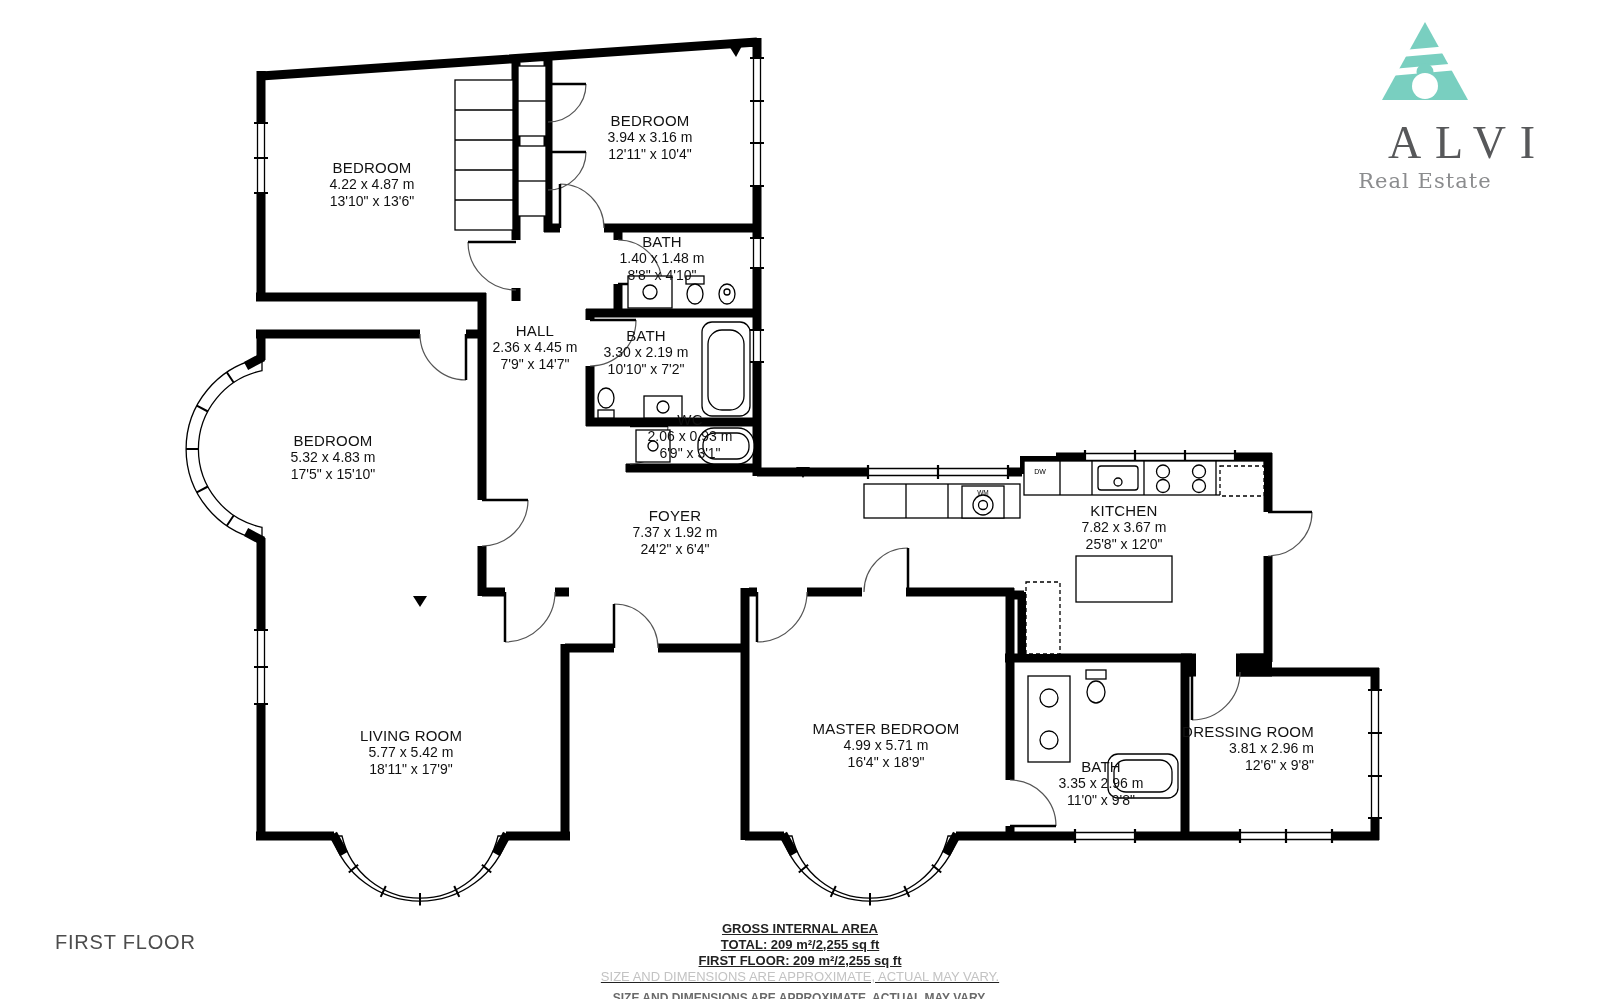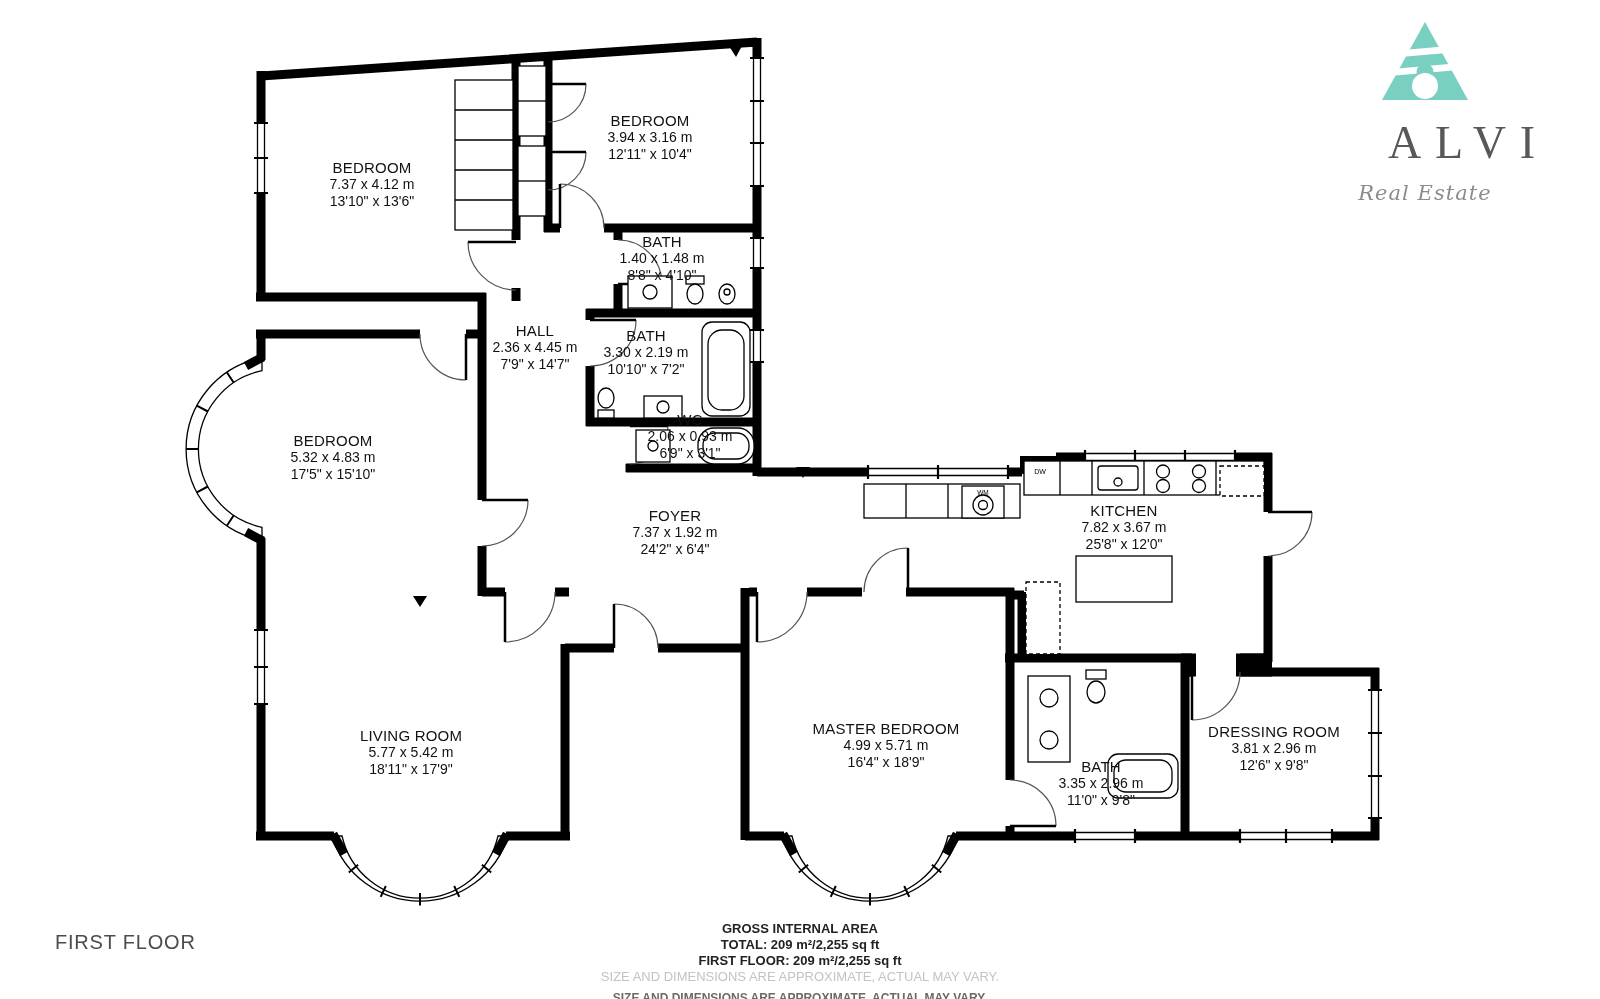--- a/index.html
+++ b/index.html
@@ -8,23 +8,23 @@
   .plan{position:absolute;left:0;top:0;width:1600px;height:999px;}
   svg.plan-svg{position:absolute;left:0;top:0;}
   #room-labels{position:absolute;left:0;top:0;width:1600px;height:999px;pointer-events:none;}
   .room-label{position:absolute;transform:translate(-50%,-50%);text-align:center;white-space:nowrap;color:#111;line-height:17px;}
   .room-label .rname{font-size:15px;letter-spacing:.2px;}
   .room-label .rdim{font-size:14px;}
   .logo{position:absolute;top:20px;left:1315px;width:220px;text-align:center;}
   .logo svg{display:block;margin:0 auto;}
   .logo-tri{fill:var(--logo-color,#79cfc0);}
   .brand-name{font-family:"Liberation Serif",serif;font-size:46px;color:#57585a;letter-spacing:.30em;margin-right:-.30em;margin-top:4px;text-align:right;}
-  .brand-tagline{font-family:"DejaVu Serif",serif;font-style:italic;font-size:21px;color:#8b8c8e;margin-top:12px;letter-spacing:.05em;text-align:center;}
+  .brand-tagline{font-family:"DejaVu Serif",serif;font-size:21px;color:#8b8c8e;margin-top:0;letter-spacing:.05em;text-align:center;}
   .floor-label{position:absolute;left:55px;top:931px;font-size:20px;color:#4c4c4c;letter-spacing:.04em;}
-  .footer{position:absolute;left:0;width:1600px;top:921px;text-align:center;color:#222;}
+  .footer{position:absolute;left:0;width:1600px;top:921px;text-align:center;color:#222;text-decoration:underline;}
   .footer div{font-size:13px;line-height:16px;font-weight:600;}
   .footer .disclaimer{color:#c3c3c3;font-weight:400;}
   .cutoff{position:absolute;left:0;width:1600px;top:992px;height:7px;overflow:hidden;text-align:center;color:#6a6a6a;font-size:12px;line-height:13px;font-weight:600;}
 </style>
 </head>
 <body>
 
 <div class="page">
 
   <div class="plan">
@@ -226,21 +226,21 @@
       <g fill="#000">
         <polygon points="729,46 743,44 736,57"></polygon>
         <polygon points="796,467 810,467 803,478"></polygon>
         <polygon points="413,596 427,596 420,607"></polygon>
       </g>
     </svg>
 
     <div id="room-labels">
         <div class="room-label" style="left: 372px; top: 184px;">
           <div class="rname">BEDROOM</div>
-          <div class="rdim">7.37 x 4.12 m</div>
+          <div class="rdim">4.22 x 4.87 m</div>
           <div class="rdim">13'10" x 13'6"</div>
         </div>
         <div class="room-label" style="left: 650px; top: 137px;">
           <div class="rname">BEDROOM</div>
           <div class="rdim">3.94 x 3.16 m</div>
           <div class="rdim">12'11" x 10'4"</div>
         </div>
         <div class="room-label" style="left: 662px; top: 258px;">
           <div class="rname">BATH</div>
           <div class="rdim">1.40 x 1.48 m</div>
@@ -284,21 +284,21 @@
         <div class="room-label" style="left: 886px; top: 745px;">
           <div class="rname">MASTER BEDROOM</div>
           <div class="rdim">4.99 x 5.71 m</div>
           <div class="rdim">16'4" x 18'9"</div>
         </div>
         <div class="room-label" style="left: 1101px; top: 783px;">
           <div class="rname">BATH</div>
           <div class="rdim">3.35 x 2.96 m</div>
           <div class="rdim">11'0" x 9'8"</div>
         </div>
-        <div class="room-label" style="left: 1274px; top: 748px;">
+        <div class="room-label" style="left: 1248px; top: 748px; text-align: right;">
           <div class="rname">DRESSING ROOM</div>
           <div class="rdim">3.81 x 2.96 m</div>
           <div class="rdim">12'6" x 9'8"</div>
         </div>
       </div>
   </div>
 
   <div class="logo">
     <svg width="150" height="92" viewBox="0 0 150 92">
       <polygon class="logo-tri" points="75,2 118,80 32,80"></polygon>

